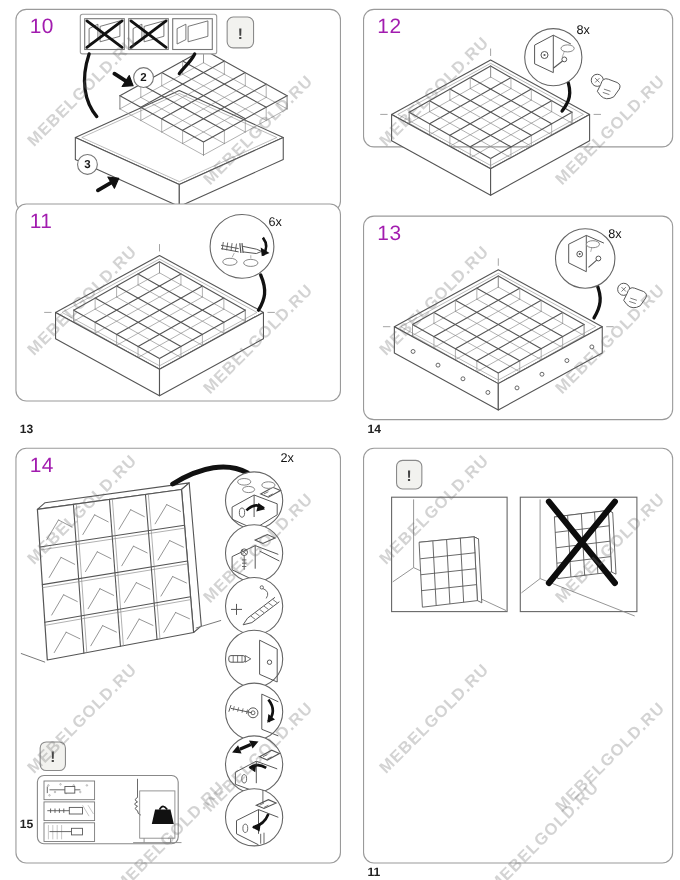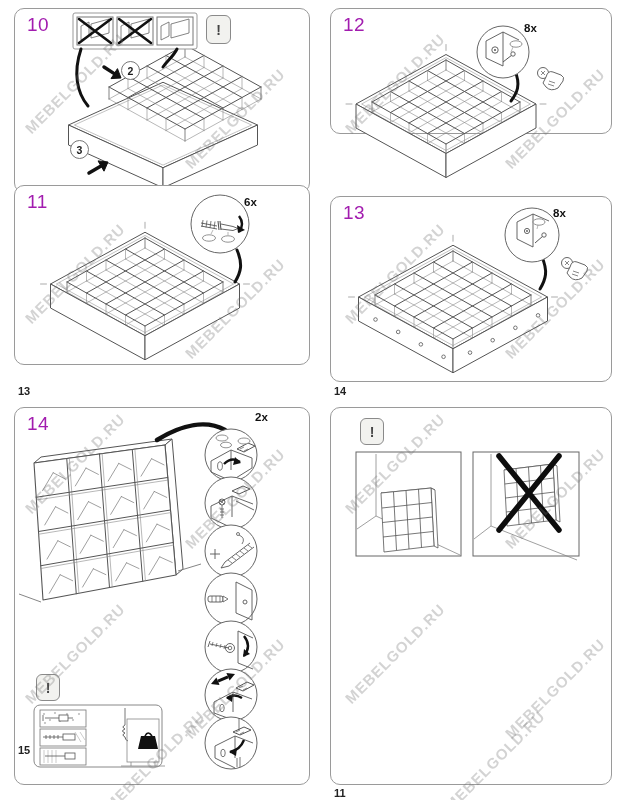--- a/index.html
+++ b/index.html
@@ -1,21 +1,21 @@
 <!DOCTYPE html>
 <html><head>
 <meta charset="utf-8">
 <style>
   html,body{margin:0;padding:0}
   body{width:618px;height:800px;background:#fff;position:relative;overflow:hidden;
        font-family:"Liberation Sans",sans-serif;color:#1a1a1a}
   .panel{position:absolute;background:#fff;border:1.3px solid #9a9a9a;border-radius:10px;box-sizing:border-box}
   .panel svg{position:absolute;left:0;top:0}
   .stepnum{position:absolute;left:12px;top:5px;font-size:19px;font-weight:normal;letter-spacing:.5px;color:#a21caf}
-  .count{position:absolute;font-size:11.5px;font-weight:bold;color:#111}
+  .count{position:absolute;font-size:11.5px;font-weight:normal;color:#111}
   .callout{position:absolute;width:17px;height:17px;border:1px solid #777;border-radius:50%;
            display:flex;align-items:center;justify-content:center;font-size:10.5px;font-weight:bold;background:#fff;z-index:3}
   .excl{position:absolute;border:1.4px solid #8a8a8a;border-radius:6px;background:#f2f2ef;color:#444;
         display:flex;align-items:center;justify-content:center;font-weight:bold;font-size:14px;z-index:3}
   .pagenum{position:absolute;font-size:11px;font-weight:bold;color:#222}
   .wm{position:absolute;width:170px;text-align:center;transform:rotate(-45deg);
       color:rgba(110,110,110,.30);font-weight:bold;font-size:15px;letter-spacing:1px;z-index:9;pointer-events:none}
 </style>
 </head>
 <body>

